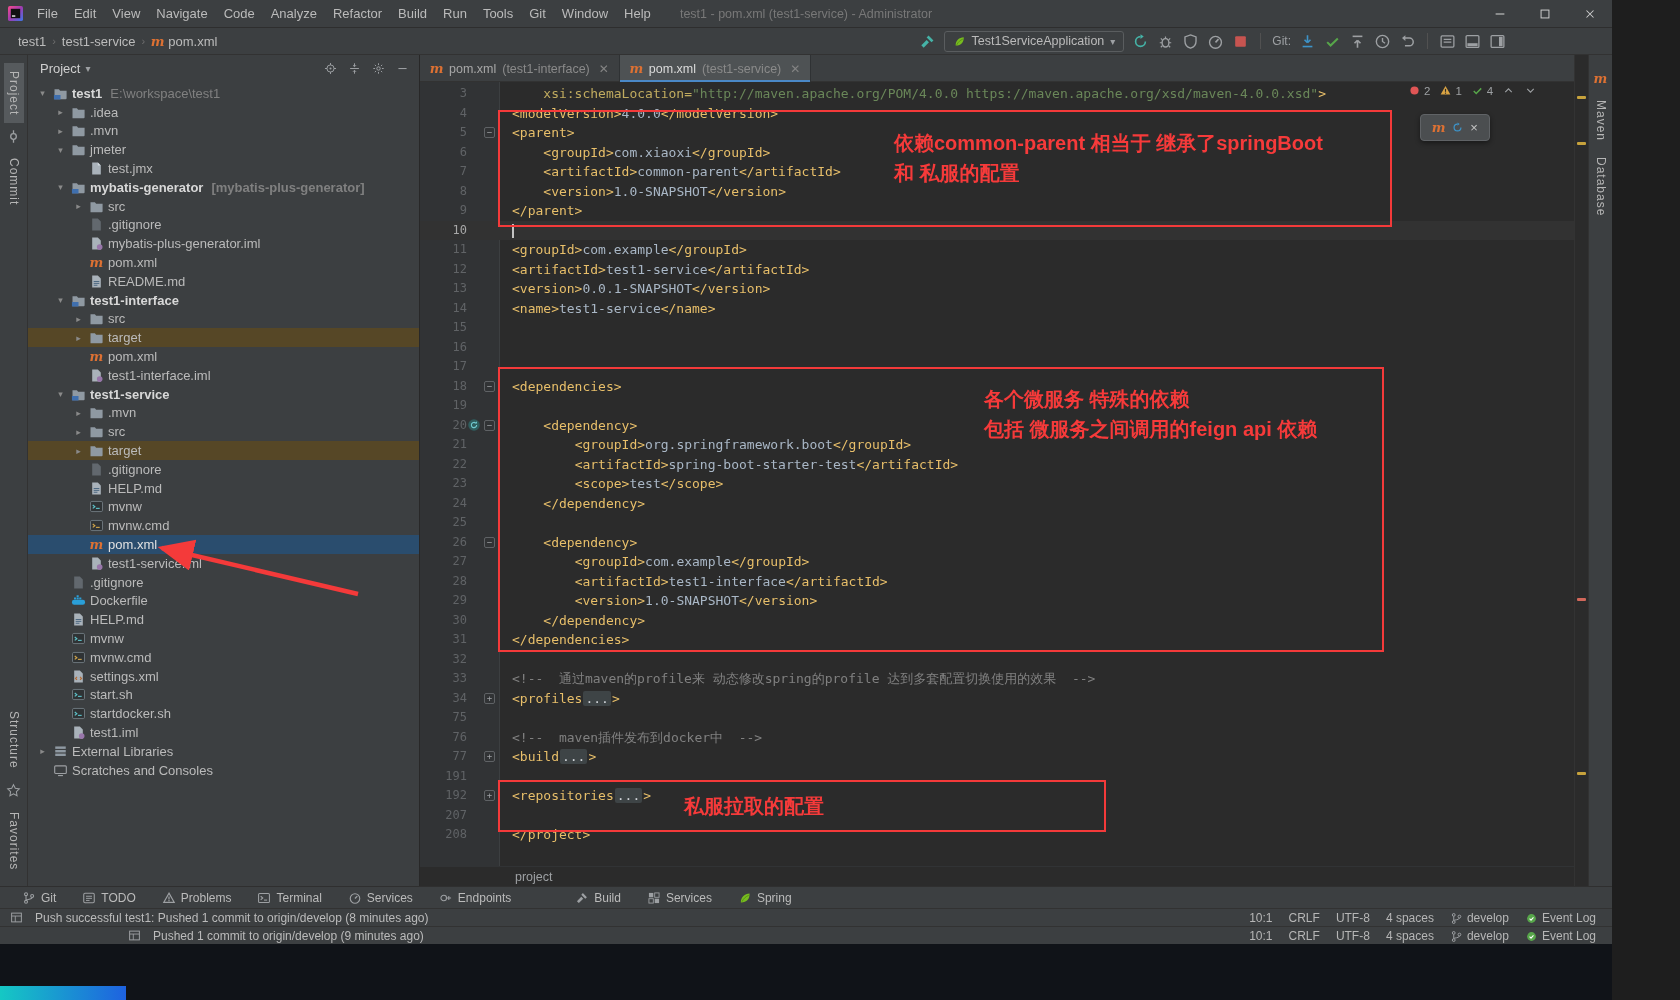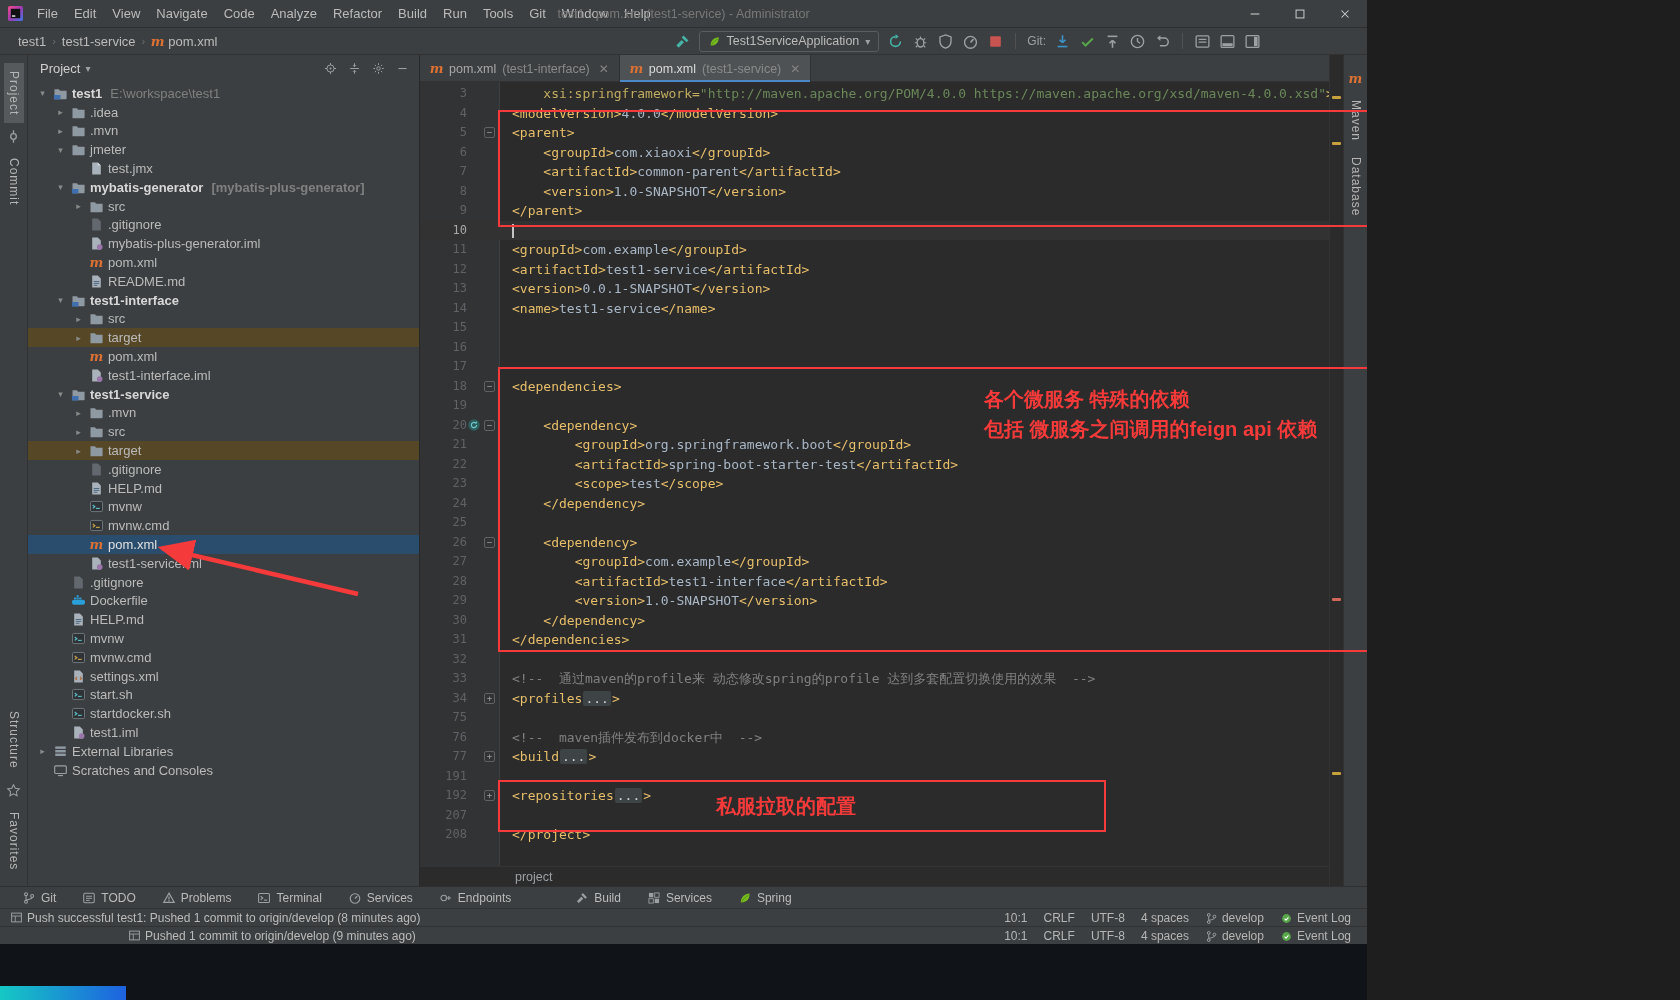--- a/index.html
+++ b/index.html
@@ -1,17 +1,17 @@
 <!DOCTYPE html>
 <html><head>
 <meta charset="utf-8">
 <style>
   *{margin:0;padding:0;box-sizing:border-box}
   html,body{width:1680px;height:1000px;overflow:hidden;background:#1e1e1e}
-  .app{position:relative;width:1367px;height:1000px;background:#2b2b2b;font-family:"Liberation Sans",sans-serif;color:#bbbbbb;overflow:hidden}
+  .app{position:relative;width:1612px;height:1000px;background:#2b2b2b;font-family:"Liberation Sans",sans-serif;color:#bbbbbb;overflow:hidden}
 
   .ic{display:inline-flex;width:15px;height:15px;align-items:center;justify-content:center;flex:none;vertical-align:middle}
   .ic svg{width:100%;height:100%}
   .ic.act{width:17px;height:17px}
   .ic.sm{width:13px;height:13px}
   .mglyph{font:italic bold 13px "DejaVu Serif",serif;color:#dd7133;line-height:1}
 
   
   .titlebar{position:absolute;left:0;top:0;right:0;height:28px;background:#3c3f41;border-bottom:1px solid #2e2e2e;display:flex;align-items:center;padding-left:8px;z-index:7}
   .menubar{display:flex;margin-left:6px}
@@ -93,35 +93,35 @@
   .mvnpop{position:absolute;left:1420px;top:114px;width:70px;height:27px;background:#4b4e50;border:1px solid #606366;border-radius:4px;display:flex;align-items:center;justify-content:center;gap:6px;z-index:31;box-shadow:0 2px 5px rgba(0,0,0,.45)}
   .popx{color:#c5c5c5;font-size:13px;line-height:1}
 
   
   .toolwinbar{position:absolute;left:0;right:0;top:886px;height:22px;background:#3c3f41;border-top:1px solid #2f2f2f;display:flex;align-items:center;padding-left:22px;font-size:12px;color:#bbbbbb;z-index:6}
   .twitem{display:flex;align-items:center;gap:5px;margin-right:26px}
   .twitem .ic{width:14px;height:14px}
   .twitem.gap{margin-left:38px}
   .statusbar{position:absolute;left:0;right:0;top:908px;height:18px;background:#3c3f41;border-top:1px solid #323232;display:flex;align-items:center;font-size:12px;color:#b6b6b6;padding:0 10px;z-index:6}
   .statusbar2{position:absolute;left:0;right:0;top:926px;height:18px;background:#3c3f41;border-top:1px solid #323232;display:flex;align-items:center;font-size:12px;color:#b6b6b6;padding:0 10px 0 128px;z-index:6}
-  .sb-msg{margin-left:4px;color:#bbbbbb}
+  .sb-msg{margin-left:12px;color:#bbbbbb}
   .sb-right{margin-left:auto;display:flex;align-items:center;gap:16px;padding-right:6px}
   .sb-item{display:flex;align-items:flex-end;gap:4px}
   .void{position:absolute;left:0;right:0;top:944px;bottom:0;background:#101318;z-index:5}
   .wavebar{position:absolute;left:0;bottom:0;width:126px;height:14px;background:linear-gradient(90deg,#15c8c4,#1e62e0)}
 
   
   .ann-box{position:absolute;border:2px solid #f43a3a;z-index:40;pointer-events:none}
   .b1{left:498px;top:110px;width:894px;height:117px}
   .b2{left:498px;top:367px;width:886px;height:285px}
   .b3{left:498px;top:780px;width:608px;height:52px}
   .ann-text{position:absolute;color:#f63a3a;font-size:20px;font-weight:bold;line-height:30px;z-index:41;white-space:nowrap}
   .t1{left:894px;top:128px}
   .t2{left:984px;top:384px}
-  .t3{left:716px;top:791px}
+  .t3{left:684px;top:791px}
   .ann-arrow{position:absolute;left:128px;top:520px;width:250px;height:92px;z-index:42;pointer-events:none}
 </style>
 </head>
 <body>
 
 <div class="app">
 
   <div class="titlebar">
     <span class="ic">
         <svg viewBox="0 0 16 16" xmlns="http://www.w3.org/2000/svg">
@@ -738,21 +738,21 @@
         </span>
         <span>pom.xml</span>
         <span class="hint">(test1-service)</span>
         <span class="tclose">✕</span>
       </div>
     </div>
 
   <div class="editor">
     <div class="gutter-bg"></div>
     <div class="code-area">
-        <div class="crow"><span class="ln">3</span><span class="foldc"></span><span class="ct"><span class="sg-pl">    </span><span class="sg-attr">xsi:springframework=</span><span class="sg-str">"http://maven.apache.org/POM/4.0.0 https://maven.apache.org/xsd/maven-4.0.0.xsd"</span><span class="sg-tag">&gt;</span></span></div>
+        <div class="crow"><span class="ln">3</span><span class="foldc"></span><span class="ct"><span class="sg-pl">    </span><span class="sg-attr">xsi:schemaLocation=</span><span class="sg-str">"http://maven.apache.org/POM/4.0.0 https://maven.apache.org/xsd/maven-4.0.0.xsd"</span><span class="sg-tag">&gt;</span></span></div>
         <div class="crow"><span class="ln">4</span><span class="foldc"></span><span class="ct"><span class="sg-tag">&lt;modelVersion&gt;</span><span class="sg-pl">4.0.0</span><span class="sg-tag">&lt;/modelVersion&gt;</span></span></div>
         <div class="crow"><span class="ln">5</span><span class="foldc"><span class="fmark">−</span></span><span class="ct"><span class="sg-tag">&lt;parent&gt;</span></span></div>
         <div class="crow"><span class="ln">6</span><span class="foldc"></span><span class="ct"><span class="sg-pl">    </span><span class="sg-tag">&lt;groupId&gt;</span><span class="sg-pl">com.xiaoxi</span><span class="sg-tag">&lt;/groupId&gt;</span></span></div>
         <div class="crow"><span class="ln">7</span><span class="foldc"></span><span class="ct"><span class="sg-pl">    </span><span class="sg-tag">&lt;artifactId&gt;</span><span class="sg-pl">common-parent</span><span class="sg-tag">&lt;/artifactId&gt;</span></span></div>
         <div class="crow"><span class="ln">8</span><span class="foldc"></span><span class="ct"><span class="sg-pl">    </span><span class="sg-tag">&lt;version&gt;</span><span class="sg-pl">1.0-SNAPSHOT</span><span class="sg-tag">&lt;/version&gt;</span></span></div>
         <div class="crow"><span class="ln">9</span><span class="foldc"></span><span class="ct"><span class="sg-tag">&lt;/parent&gt;</span></span></div>
         <div class="crow caretline"><span class="ln">10</span><span class="foldc"></span><span class="ct"><span class="caret"></span></span></div>
         <div class="crow"><span class="ln">11</span><span class="foldc"></span><span class="ct"><span class="sg-tag">&lt;groupId&gt;</span><span class="sg-pl">com.example</span><span class="sg-tag">&lt;/groupId&gt;</span></span></div>
         <div class="crow"><span class="ln">12</span><span class="foldc"></span><span class="ct"><span class="sg-tag">&lt;artifactId&gt;</span><span class="sg-pl">test1-service</span><span class="sg-tag">&lt;/artifactId&gt;</span></span></div>
         <div class="crow"><span class="ln">13</span><span class="foldc"></span><span class="ct"><span class="sg-tag">&lt;version&gt;</span><span class="sg-pl">0.0.1-SNAPSHOT</span><span class="sg-tag">&lt;/version&gt;</span></span></div>
@@ -1030,20 +1030,24 @@
       </span>
   </div>
 
   <div class="void">
     <div class="wavebar"></div>
   </div>
 
   <div class="ann-box b1"></div>
   <div class="ann-box b2"></div>
   <div class="ann-box b3"></div>
+  <div class="ann-text t1">
+    <div>依赖common-parent 相当于 继承了springBoot</div>
+    <div>和 私服的配置</div>
+  </div>
   <div class="ann-text t2">
     <div>各个微服务 特殊的依赖</div>
     <div>包括 微服务之间调用的feign api 依赖</div>
   </div>
   <div class="ann-text t3">
     <div>私服拉取的配置</div>
   </div>
   <svg class="ann-arrow" viewBox="0 0 250 92">
     <defs>
       <marker id="arrh" markerWidth="9" markerHeight="8" refX="7" refY="3.5" orient="auto">

